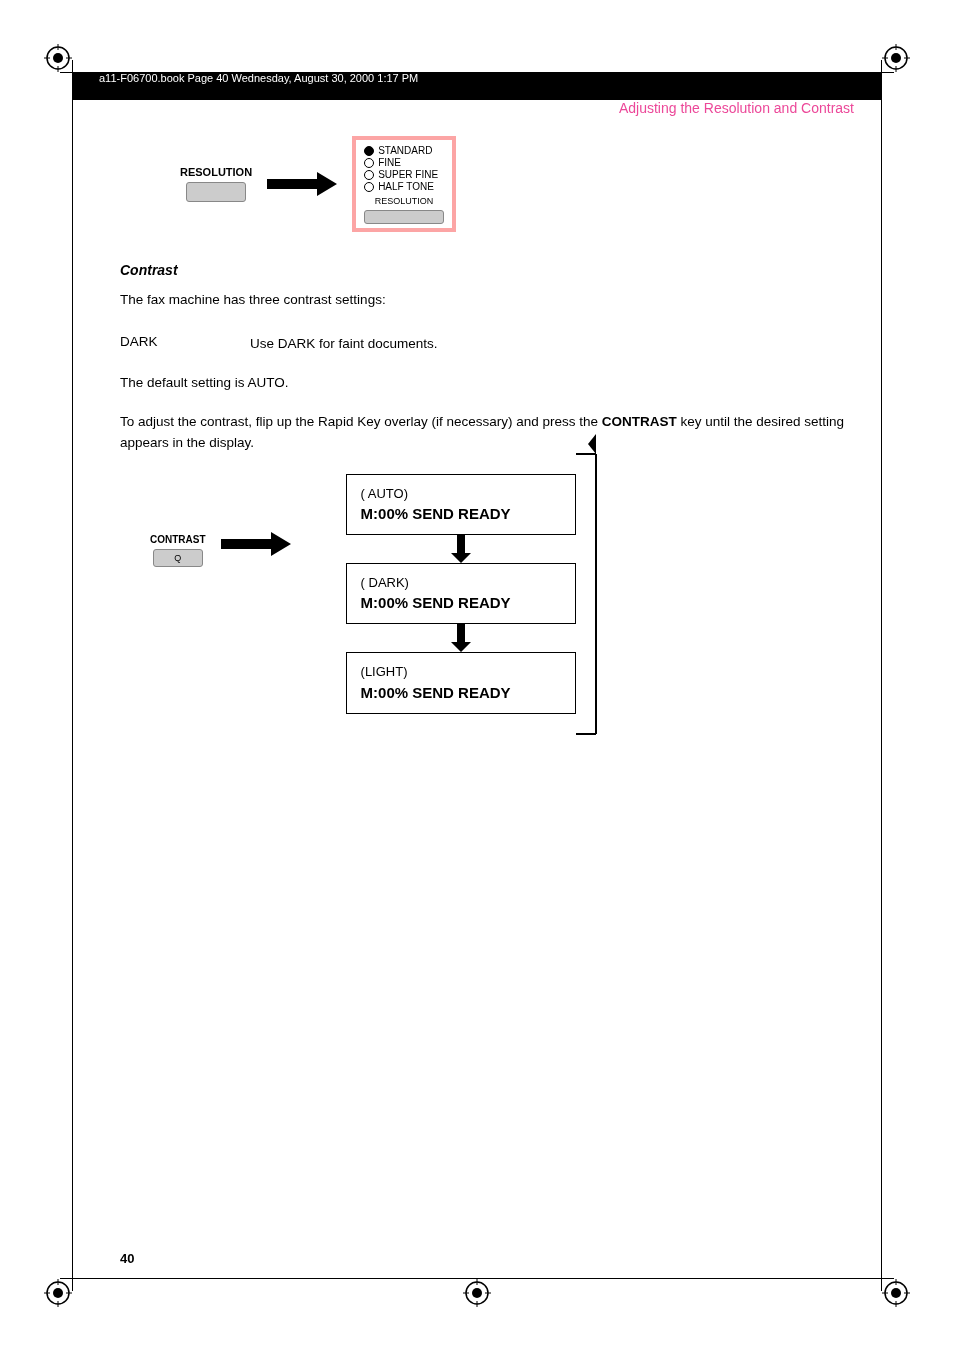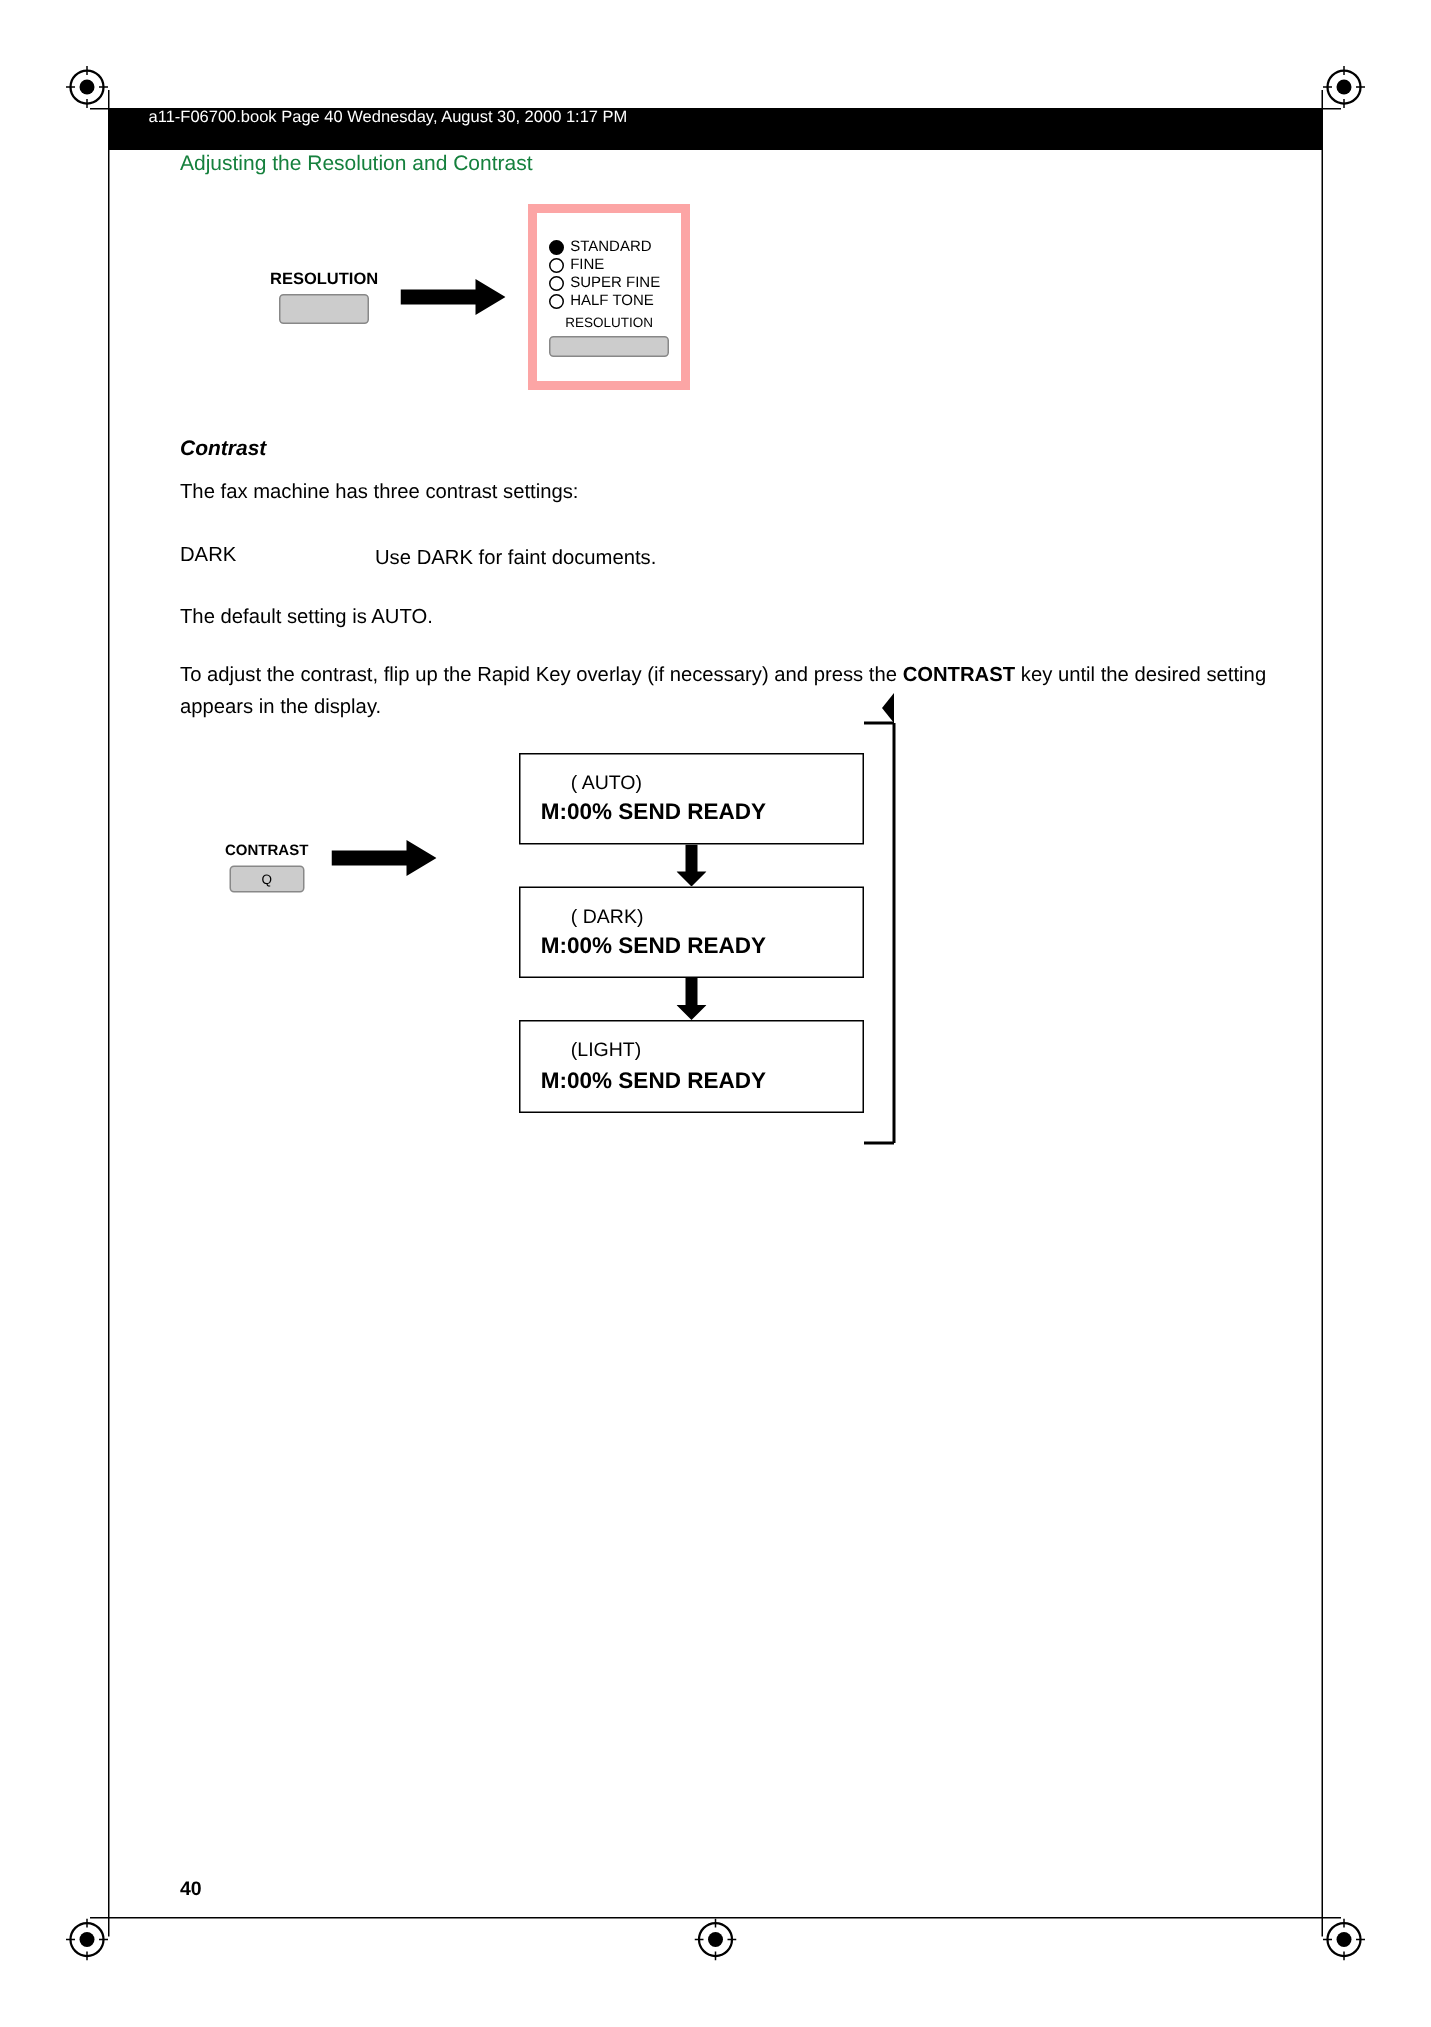--- a/index.html
+++ b/index.html
@@ -83,21 +83,22 @@
       left: 120px;
       right: 100px;
     }
 
     
     .section-heading {
       font-family: Arial, sans-serif;
       font-size: 14px;
       font-weight: normal;
       margin-bottom: 8px;
-      color: #15803d;
+      color: #ec4899;
+      text-align: right;
     }
 
     
     .body-text {
       font-family: Arial, sans-serif;
       font-size: 13.5px;
       line-height: 1.55;
       margin-bottom: 18px;
       color: #000;
     }
@@ -144,22 +145,22 @@
       justify-content: center;
       margin: 0 10px;
     }
     .arrow-right svg {
       width: 70px;
       height: 30px;
     }
 
     
     .res-panel {
-      border: 6px solid #fca5a5;
-      padding: 16px 8px;
+      border: 4px solid #fca5a5;
+      padding: 4px 8px;
       font-family: Arial, sans-serif;
       font-size: 10px;
       min-width: 100px;
       background: #fff;
     }
     .res-panel-row {
       display: flex;
       align-items: center;
       gap: 4px;
       margin: 1px 0;
@@ -272,21 +273,20 @@
     }
     .display-box-text {
       font-family: Arial, sans-serif;
       font-size: 15px;
       line-height: 1.4;
       font-weight: bold;
     }
     .display-box-text .small-top {
       font-size: 13px;
       font-weight: normal;
-      margin-left: 20px;
     }
 
     
     .down-arrow {
       display: flex;
       justify-content: center;
       align-items: center;
       height: 28px;
       width: 230px;
     }

